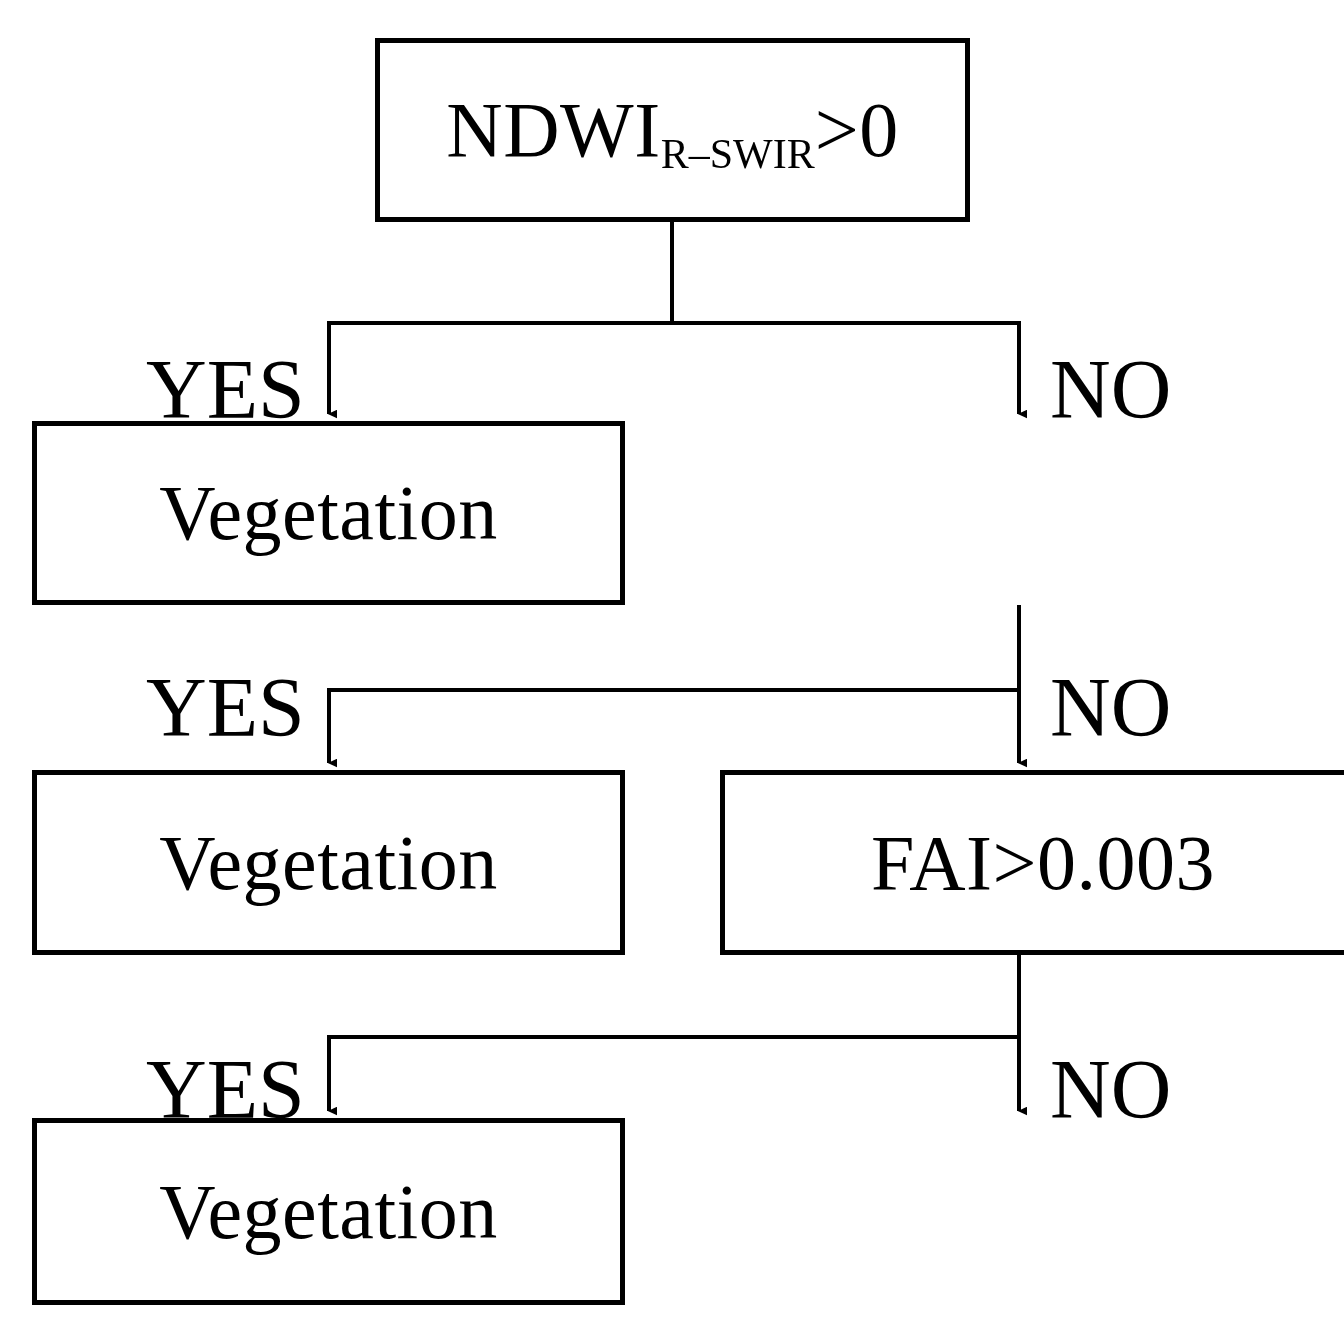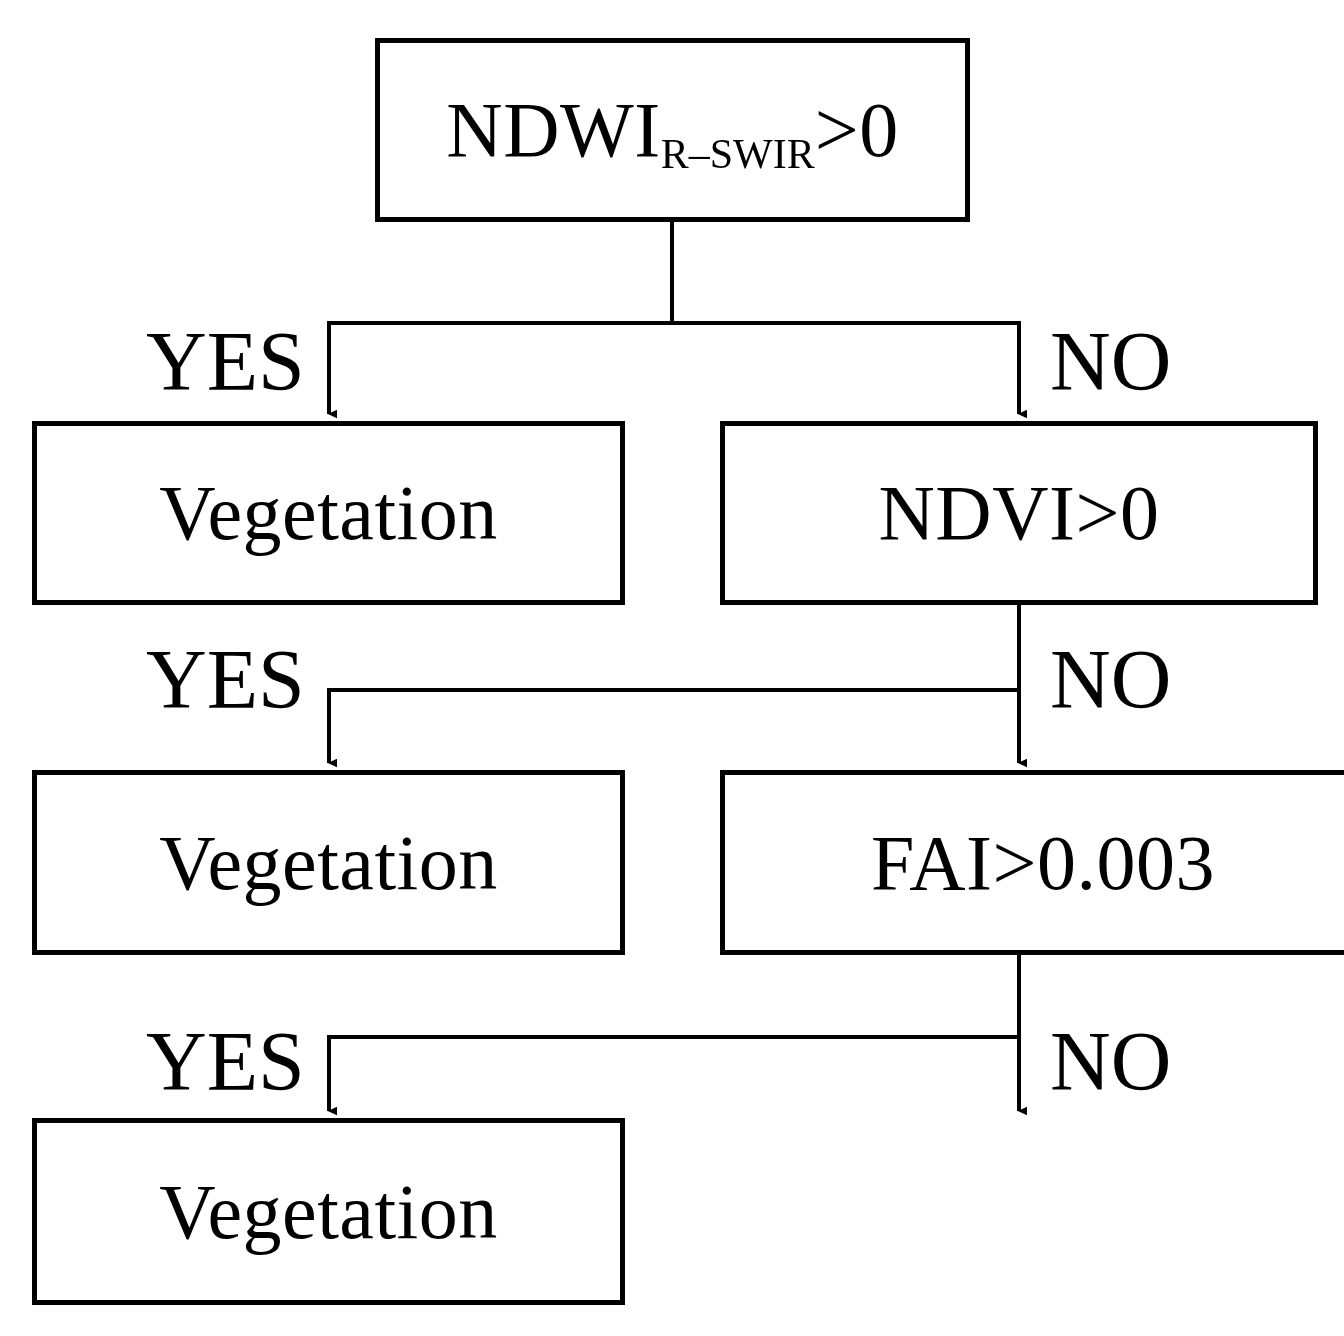--- a/index.html
+++ b/index.html
@@ -43,20 +43,21 @@
     top: 12px;
     letter-spacing: 0px;
   }
   .edge-label {
     position: absolute;
     font-family: "Liberation Serif", "DejaVu Serif", serif;
     font-size: 84px;
     line-height: 1;
     color: #000000;
     white-space: nowrap;
+    margin-top: 28px;
   }
   svg.connectors {
     position: absolute;
     left: 0;
     top: 0;
     width: 1344px;
     height: 1336px;
     pointer-events: none;
   }
 </style>
@@ -97,23 +98,20 @@
   <div class="node" style="left:375px; top:38px; width:595px; height:184px;">
     <span class="node-label">
       <span>NDWI</span><span class="sub">R–SWIR</span><span>&gt;0</span>
     </span>
   </div>
 
   <div class="node" style="left:32px; top:421px; width:593px; height:184px;">
     <span class="node-label">Vegetation</span>
   </div>
 
-  <div class="node" style="left:720px; top:421px; width:598px; height:184px;">
-    <span class="node-label">NDVI&gt;0</span>
-  </div>
 
   <div class="node" style="left:32px; top:770px; width:593px; height:185px;">
     <span class="node-label">Vegetation</span>
   </div>
 
   <div class="node" style="left:720px; top:770px; width:646px; height:185px;">
     <span class="node-label">FAI&gt;0.003</span>
   </div>
 
   <div class="node" style="left:32px; top:1118px; width:593px; height:187px;">

